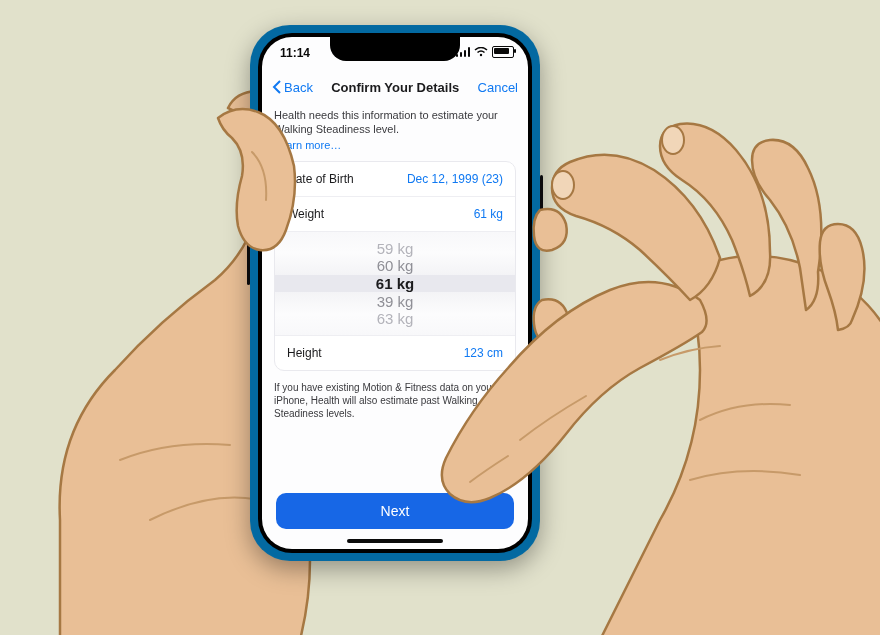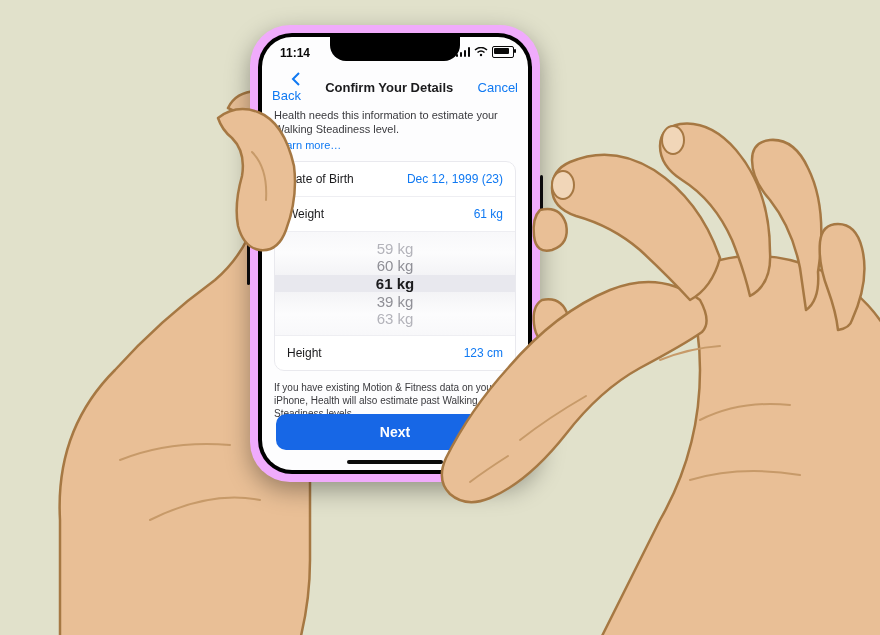--- a/index.html
+++ b/index.html
@@ -17,22 +17,22 @@
     height: 635px;
     background: #e1e1cb;
   }
 
   
   .phone {
     position: absolute;
     left: 250px;
     top: 25px;
     width: 290px;
-    height: 457px;
-    background: #f0abfc;
+    height: 536px;
+    background: #0369a1;
     border-radius: 40px;
     box-shadow: 0 8px 24px rgba(0,0,0,.35), inset 0 0 2px rgba(255,255,255,.06);
     z-index: 20;
   }
   .bezel {
     position: absolute;
     left: 8px; right: 8px; top: 8px; bottom: 8px;
     border-radius: 34px;
     background: #000;
     overflow: hidden;
@@ -99,21 +99,21 @@
   .batt::before{content:"";position:absolute;left:1px;top:1px;width:15px;height:6px;background:#0a0a0a;border-radius:1px;}
 
   .nav {
     height: 32px;
     display:flex;
     align-items:center;
     justify-content:space-between;
     padding: 0 10px;
     font-size: 13px;
   }
-  .nav .back { color:#1079f2; display:flex; align-items:flex-end; gap:2px;flex-direction:column; }
+  .nav .back { color:#1079f2; display:flex; align-items:flex-start; gap:2px; }
   .nav .back svg { width:10px; height:14px; }
   .nav .title { font-weight:600; color:#1b1b1d; flex:1; text-align:center; }
   .nav .cancel { color:#1079f2; }
 
   .content {
     padding: 6px 12px 0 12px;
     font-size: 11px;
     color: #1b1b1d;
   }
   .h1 { font-size: 15px; font-weight:700; margin: 4px 0 2px 0; }
@@ -164,21 +164,21 @@
     padding: 10px 12px 0 12px;
   }
 
   .next {
     position:absolute;
     left:14px; right:14px; bottom:20px;
     background:#1767e6;
     color:#fff;
     text-align:center;
     font-size:14px;
-    font-weight:700;
+    font-weight:400;
     padding:10px 16px;
     border-radius:10px;
   }
   .home-ind {
     position:absolute;
     left:50%; transform:translateX(-50%);
     bottom:6px;
     width:96px; height:4px;
     background:#0a0a0a;
     border-radius:2px;

